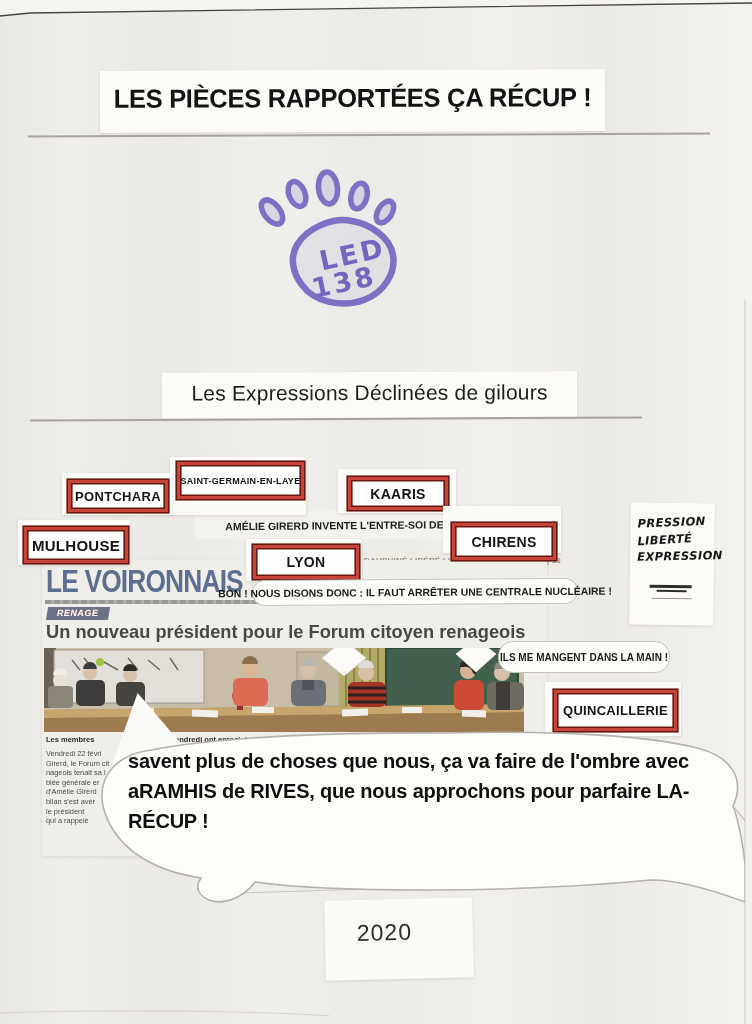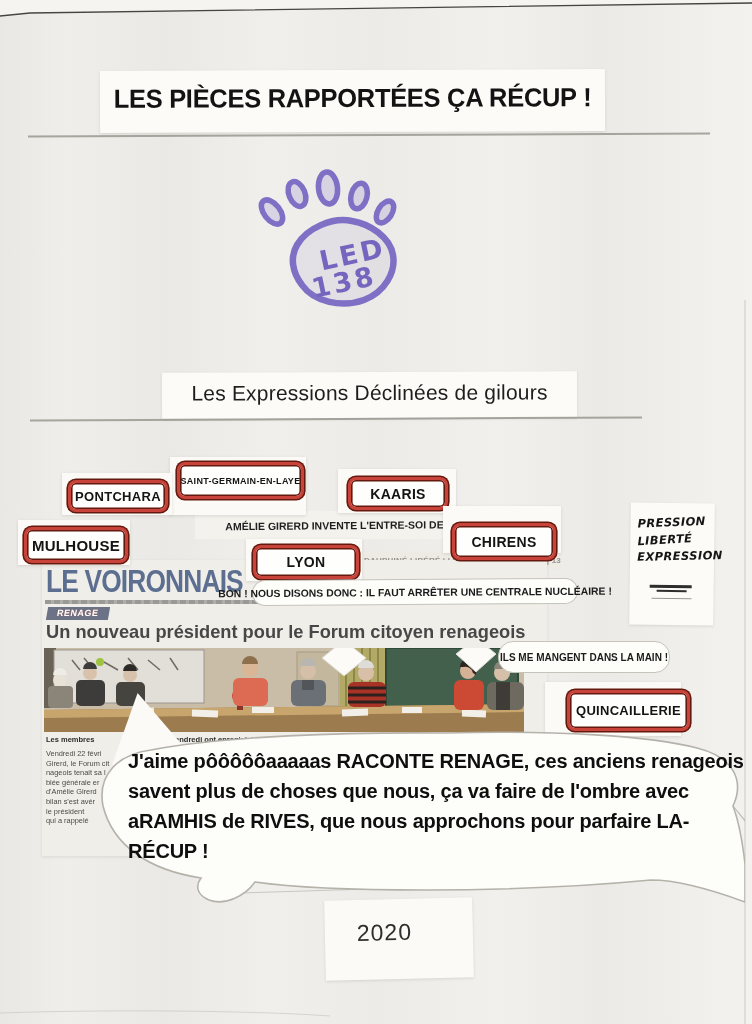--- a/index.html
+++ b/index.html
@@ -9,21 +9,21 @@
   .scrap{position:absolute;background:#fcfbf8;box-shadow:0 1px 3px rgba(70,62,48,.14);}
   
   #title-scrap{left:100px;top:70px;width:505px;height:62px;transform:rotate(-.2deg);}
   #title-text{margin-top:13px;text-align:center;font-size:26px;font-weight:700;color:#131313;letter-spacing:-.3px;transform:scaleX(.98);white-space:nowrap;}
   .rule{position:absolute;background:#8f8c84;height:2px;opacity:.75;}
   
   #subtitle-scrap{left:162px;top:372px;width:415px;height:46px;transform:rotate(-.2deg);}
   #subtitle-text{margin-top:9px;text-align:center;font-size:21px;color:#1d1d1d;letter-spacing:.2px;}
   
   .sign-scrap{position:absolute;background:#fbfaf6;box-shadow:0 1px 3px rgba(70,62,48,.15);}
-  .sign{position:absolute;background:#fefefc;border:3.5px solid #c8433a;border-radius:8px;
+  .sign{position:absolute;background:#fefefc;border:3.5px solid #c8433a;border-radius:0;
     box-shadow:0 0 0 1.6px #64190f, inset 0 0 0 1.6px #64190f;
     display:flex;align-items:center;justify-content:center;font-weight:700;color:#141414;letter-spacing:.3px;white-space:nowrap;}
   
   #amelie-scrap{left:195px;top:511px;width:348px;height:28px;background:#f4f2ed;box-shadow:none;}
   #amelie-text{margin-top:8px;text-align:center;font-size:10.5px;font-weight:700;color:#1f1f1f;transform:rotate(-.5deg);white-space:nowrap;}
   #masthead-strip{left:350px;top:552px;width:212px;height:17px;background:#eeebe4;box-shadow:none;}
   #masthead-text{margin-top:4px;text-align:center;font-size:8px;font-weight:700;color:#98948e;letter-spacing:.2px;white-space:nowrap;}
   
   #pression-card{left:630px;top:503px;width:84px;height:122px;transform:rotate(.8deg);}
   .hand{font-family:"DejaVu Sans",sans-serif;font-weight:800;font-size:11.5px;color:#151515;letter-spacing:.4px;font-style:italic;}
@@ -203,21 +203,21 @@
   <div class="sign" style="left:253px;top:545px;width:100px;height:28px;font-size:14px;">
       <span>LYON</span>
     </div>
 
   <div class="sign-scrap" style="left:443px;top:506px;width:118px;height:47px;"></div>
   <div class="sign" style="left:452px;top:523px;width:98px;height:31px;font-size:14px;">
       <span>CHIRENS</span>
     </div>
 
   <div class="sign-scrap" style="left:545px;top:682px;width:136px;height:54px;"></div>
-  <div class="sign" style="left:567px;top:690px;width:117px;height:35px;font-size:13px;">
+  <div class="sign" style="left:554px;top:690px;width:117px;height:35px;font-size:13px;">
       <span>QUINCAILLERIE</span>
     </div>
 
   <div class="scrap" id="pression-card">
     <div style="margin-top:12px;">
       <span class="hand" style="transform:rotate(-3deg);">PRESSION</span>
       <span class="hand" style="transform:rotate(-4deg);margin-top:3px;">LIBERTÉ</span>
       <span class="hand" style="transform:rotate(-2deg);margin-top:3px;">EXPRESSION</span>
     </div>
     <div style="margin:22px auto 0;width:44px;">
@@ -236,21 +236,20 @@
 
   <div id="white-tail-triangle"></div>
 
   <svg id="big-bubble-svg" viewBox="0 0 660 188">
     <path d="M18,80 C12,48 34,28 66,24 C140,10 260,6 360,7 C470,4 566,10 612,22 C648,31 660,54 648,80
              C654,96 658,120 660,138 L660,176 C622,162 592,154 566,154 C420,168 240,166 170,156
              C160,170 140,180 124,174 C112,169 110,160 116,152 C64,144 28,120 18,80 Z" fill="#fdfdfa" stroke="#b5b2aa" stroke-width="1.6"></path>
     <path d="M648,80 C672,110 706,142 660,176" fill="none" stroke="#b5b2aa" stroke-width="1.2" opacity=".9"></path>
   </svg>
   <div id="big-bubble-text">
-    <div>J'aime pôôôôôaaaaas RACONTE RENAGE, ces anciens renageois</div>
     <div>savent plus de choses que nous, ça va faire de l'ombre avec</div>
     <div>aRAMHIS de RIVES, que nous approchons pour parfaire LA-</div>
     <div>RÉCUP !</div>
   </div>
 
   <div class="scrap" id="year-scrap">
     <div id="year-text">2020</div>
   </div>
 
 </div>

